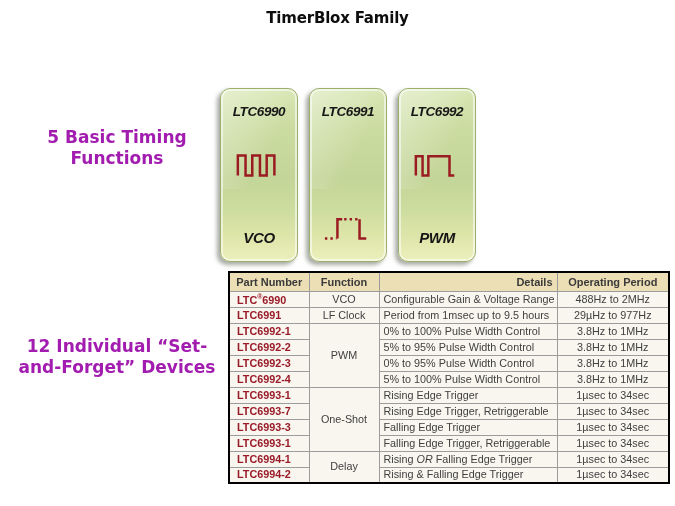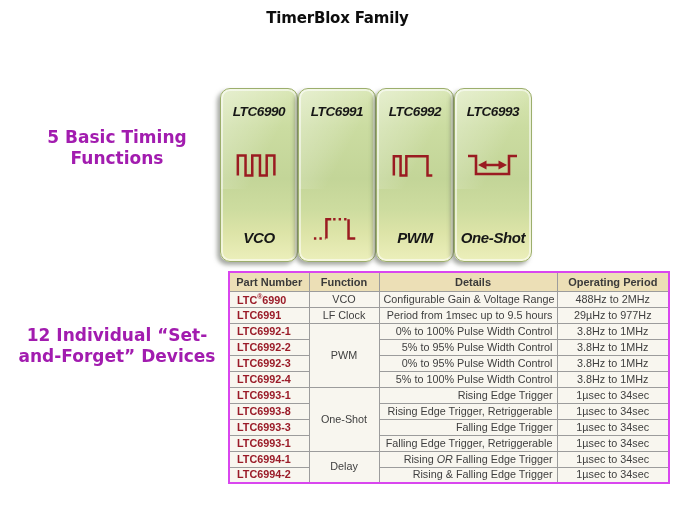--- a/index.html
+++ b/index.html
@@ -13,23 +13,23 @@
     position:absolute; top:9px; left:0; right:0; text-align:center;
     font-family:"DejaVu Sans", sans-serif; font-weight:bold; font-size:15px;
     color:#0d0d0d; letter-spacing:-0.2px;
   }
   .side-label {
     position:absolute; left:18px; width:198px; text-align:center;
     font-family:"DejaVu Sans", sans-serif; font-weight:bold; font-size:17px;
     line-height:21px; color:#a21caf;
   }
   .side-label.timing { top:127px; }
-  .side-label.devices { top:325px; }
+  .side-label.devices { top:336px; }
   
-  .cards { position:absolute; left:220px; top:88px; display:flex; }
+  .cards { position:absolute; left:220px; top:88px; display:flex; gap:11px; }
   .card {
     width:78px; height:174px; border-radius:10px; overflow:hidden;
     border:1px solid #9cae6c; position:relative;
     background:linear-gradient(180deg,#d8e6b3 0%, #cbdca1 22%, #c3d598 52%, #cddc9f 70%, #dde4a8 84%, #ecefbb 100%);
     box-shadow:-3px 3px 4px rgba(95,100,90,.55), inset 0 0 0 2px rgba(255,255,255,.55);
     display:flex; flex-direction:column; align-items:center; justify-content:space-between;
     padding:15px 3px 15px;
   }
   .card::before {
     content:""; position:absolute; left:0; top:0; right:0; height:58%;
@@ -47,37 +47,37 @@
   .wave-fill { fill:#9a1b21; stroke:none; }
   .card-func {
     position:relative; font-style:italic; font-weight:bold; font-size:15px;
     line-height:17px; color:#161616; text-align:center; letter-spacing:-0.4px;
     min-height:36px; display:flex; align-items:flex-end; justify-content:center;
   }
   
   .device-table {
     position:absolute; left:228px; top:271px; width:440px;
     border-collapse:collapse; table-layout:fixed;
-    background:#f8f6ef; border:2px solid #d946ef;
+    background:#f8f6ef; border:2px solid #000000;
   }
   .device-table th {
     background:#ecdfb6; color:#3a3a3a; font-weight:bold; font-size:11px;
     height:19px; border:1px solid #9c9c9c; padding:0 4px; text-align:center;
   }
-  .device-table th.col-details { text-align:center; padding-left:14px; }
+  .device-table th.col-details { text-align:right; padding-left:14px; }
   .device-table td {
     font-size:10.8px; color:#404040; height:16px; line-height:1;
     border:1px solid #9c9c9c; padding:0 4px; text-align:center;
     white-space:nowrap; overflow:hidden;
   }
   .device-table td.col-part {
     text-align:left; padding-left:7px; font-weight:bold; color:#9a1b28;
   }
   .device-table td.col-part sup { font-size:7px; }
-  .device-table td.col-details { text-align:right; }
+  .device-table td.col-details { text-align:left; }
   .device-table td.col-details em { font-style:italic; }
 </style>
 </head>
 <body>
 
 <div class="slide">
 
   <div class="slide-title">TimerBlox Family</div>
 
   <div class="side-label timing">5 Basic Timing Functions</div>
@@ -110,32 +110,20 @@
     <div class="card">
       <div class="card-part">LTC6992</div>
       <div class="card-icon">
         <svg width="50" height="36" viewBox="0 0 52 36">
           <path class="wave" d="M4 29 V9 H11 V29 H17 V9 H39 V29 H44"></path>
         </svg>
       </div>
       <div class="card-func">PWM</div>
     </div>
 
-    <div class="card">
-      <div class="card-part">LTC6993</div>
-      <div class="card-icon">
-        <svg width="56" height="36" viewBox="0 0 56 36">
-          <path class="wave" d="M3 9 H11 V27 H44 V9 H52"></path>
-          <path class="wave" d="M20 18 H35"></path>
-          <polygon class="wave-fill" points="13,18 21.5,13.5 21.5,22.5"></polygon>
-          <polygon class="wave-fill" points="42,18 33.5,13.5 33.5,22.5"></polygon>
-        </svg>
-      </div>
-      <div class="card-func">One-Shot</div>
-    </div>
 
 
   </div>
 
   <table class="device-table">
     <colgroup>
       <col style="width:80px">
         <col style="width:70px">
         <col style="width:178px">
         <col style="width:112px">
@@ -182,21 +170,21 @@
           <td class="col-details">5% to 100% Pulse Width Control</td>
           <td class="col-range">3.8Hz to 1MHz</td>
         </tr>
         <tr>
           <td class="col-part">LTC6993-1</td>
           <td class="col-func" rowspan="4">One-Shot</td>
           <td class="col-details">Rising Edge Trigger</td>
           <td class="col-range">1µsec to 34sec</td>
         </tr>
         <tr>
-          <td class="col-part">LTC6993-8</td>
+          <td class="col-part">LTC6993-7</td>
           <td class="col-details">Rising Edge Trigger, Retriggerable</td>
           <td class="col-range">1µsec to 34sec</td>
         </tr>
         <tr>
           <td class="col-part">LTC6993-3</td>
           <td class="col-details">Falling Edge Trigger</td>
           <td class="col-range">1µsec to 34sec</td>
         </tr>
         <tr>
           <td class="col-part">LTC6993-1</td>

